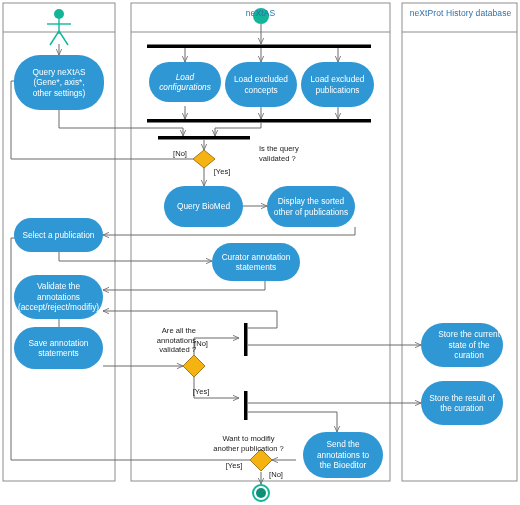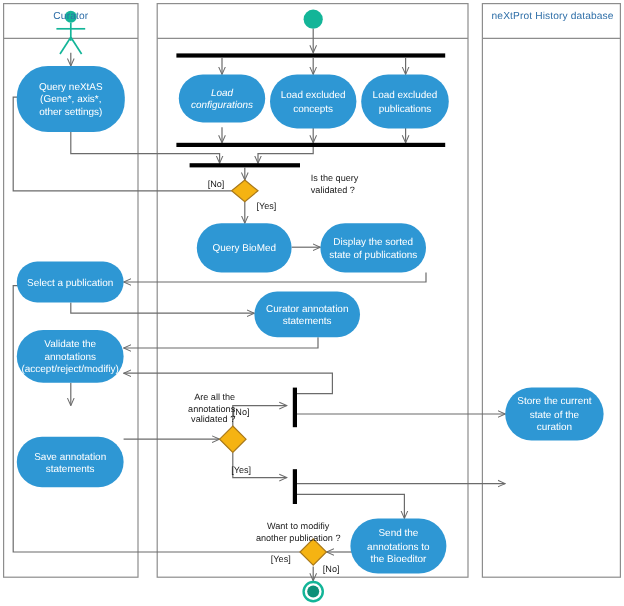--- a/index.html
+++ b/index.html
@@ -161,21 +161,21 @@
     <g>
       <polygon points="261,449 272,460 261,471 250,460" fill="#f5b312" stroke="#a8781a" stroke-width="1"></polygon>
     </g>
 
     <g>
       <circle cx="261" cy="493" r="8" fill="#ffffff" stroke="#13b598" stroke-width="2"></circle>
       <circle cx="261" cy="493" r="5" fill="#0e8f78"></circle>
     </g>
   </svg>
 
-  <div class="lane-title" style="left:3px; top:8px; width:112px;">Curator</div>
+  <div class="lane-title" style="left:131px; top:8px; width:259px;">neXtAS</div>
   <div class="lane-title" style="left:402px; top:8px; width:117px;">neXtProt History database</div>
 
   <div class="node" style="left:14px; top:55px; width:90px; height:55px;">
     <span>Query neXtAS
 (Gene*, axis*,
 other settings)</span>
   </div>
 
   <div class="node" style="left:149px; top:62px; width:72px; height:40px;font-style:italic;">
     <span>Load
@@ -191,51 +191,55 @@
     <span>Load excluded
 publications</span>
   </div>
 
   <div class="node" style="left:164px; top:186px; width:79px; height:41px;">
     <span>Query BioMed</span>
   </div>
 
   <div class="node" style="left:267px; top:186px; width:88px; height:41px;">
     <span>Display the sorted
-state of publications</span>
+other of publications</span>
   </div>
 
   <div class="node" style="left:14px; top:218px; width:89px; height:34px;">
     <span>Select a publication</span>
   </div>
 
   <div class="node" style="left:212px; top:243px; width:88px; height:38px;">
     <span>Curator annotation
 statements</span>
   </div>
 
   <div class="node" style="left:14px; top:275px; width:89px; height:44px;">
     <span>Validate the
 annotations
 (accept/reject/modifiy)</span>
   </div>
 
-  <div class="node" style="left:14px; top:364px; width:89px; height:42px;">
+  <div class="node" style="left:14px; top:327px; width:89px; height:42px;">
     <span>Save annotation
 statements</span>
   </div>
 
-  <div class="node" style="left:421px; top:323px; width:82px; height:44px;">
+  <div class="node" style="left:421px; top:323px; width:82px; height:44px;justify-content:flex-end;">
     <span>Store the current
 state of the
 curation</span>
   </div>
 
-
-  <div class="node" style="left:292px; top:432px; width:80px; height:46px;">
+  <div class="node" style="left:421px; top:381px; width:82px; height:44px;">
+    <span>Store the result of
+the curation</span>
+  </div>
+
+  <div class="node" style="left:303px; top:432px; width:80px; height:46px;">
     <span>Send the
 annotations to
 the Bioeditor</span>
   </div>
 
   <div class="label left" style="left:219px; top:144px; width:66px;margin-left:40px;">Is the query
 validated ?</div>
   <div class="label" style="left:130px; top:326px; width:66px;text-align:right;">Are all the
 annotations
 validated ?</div>

